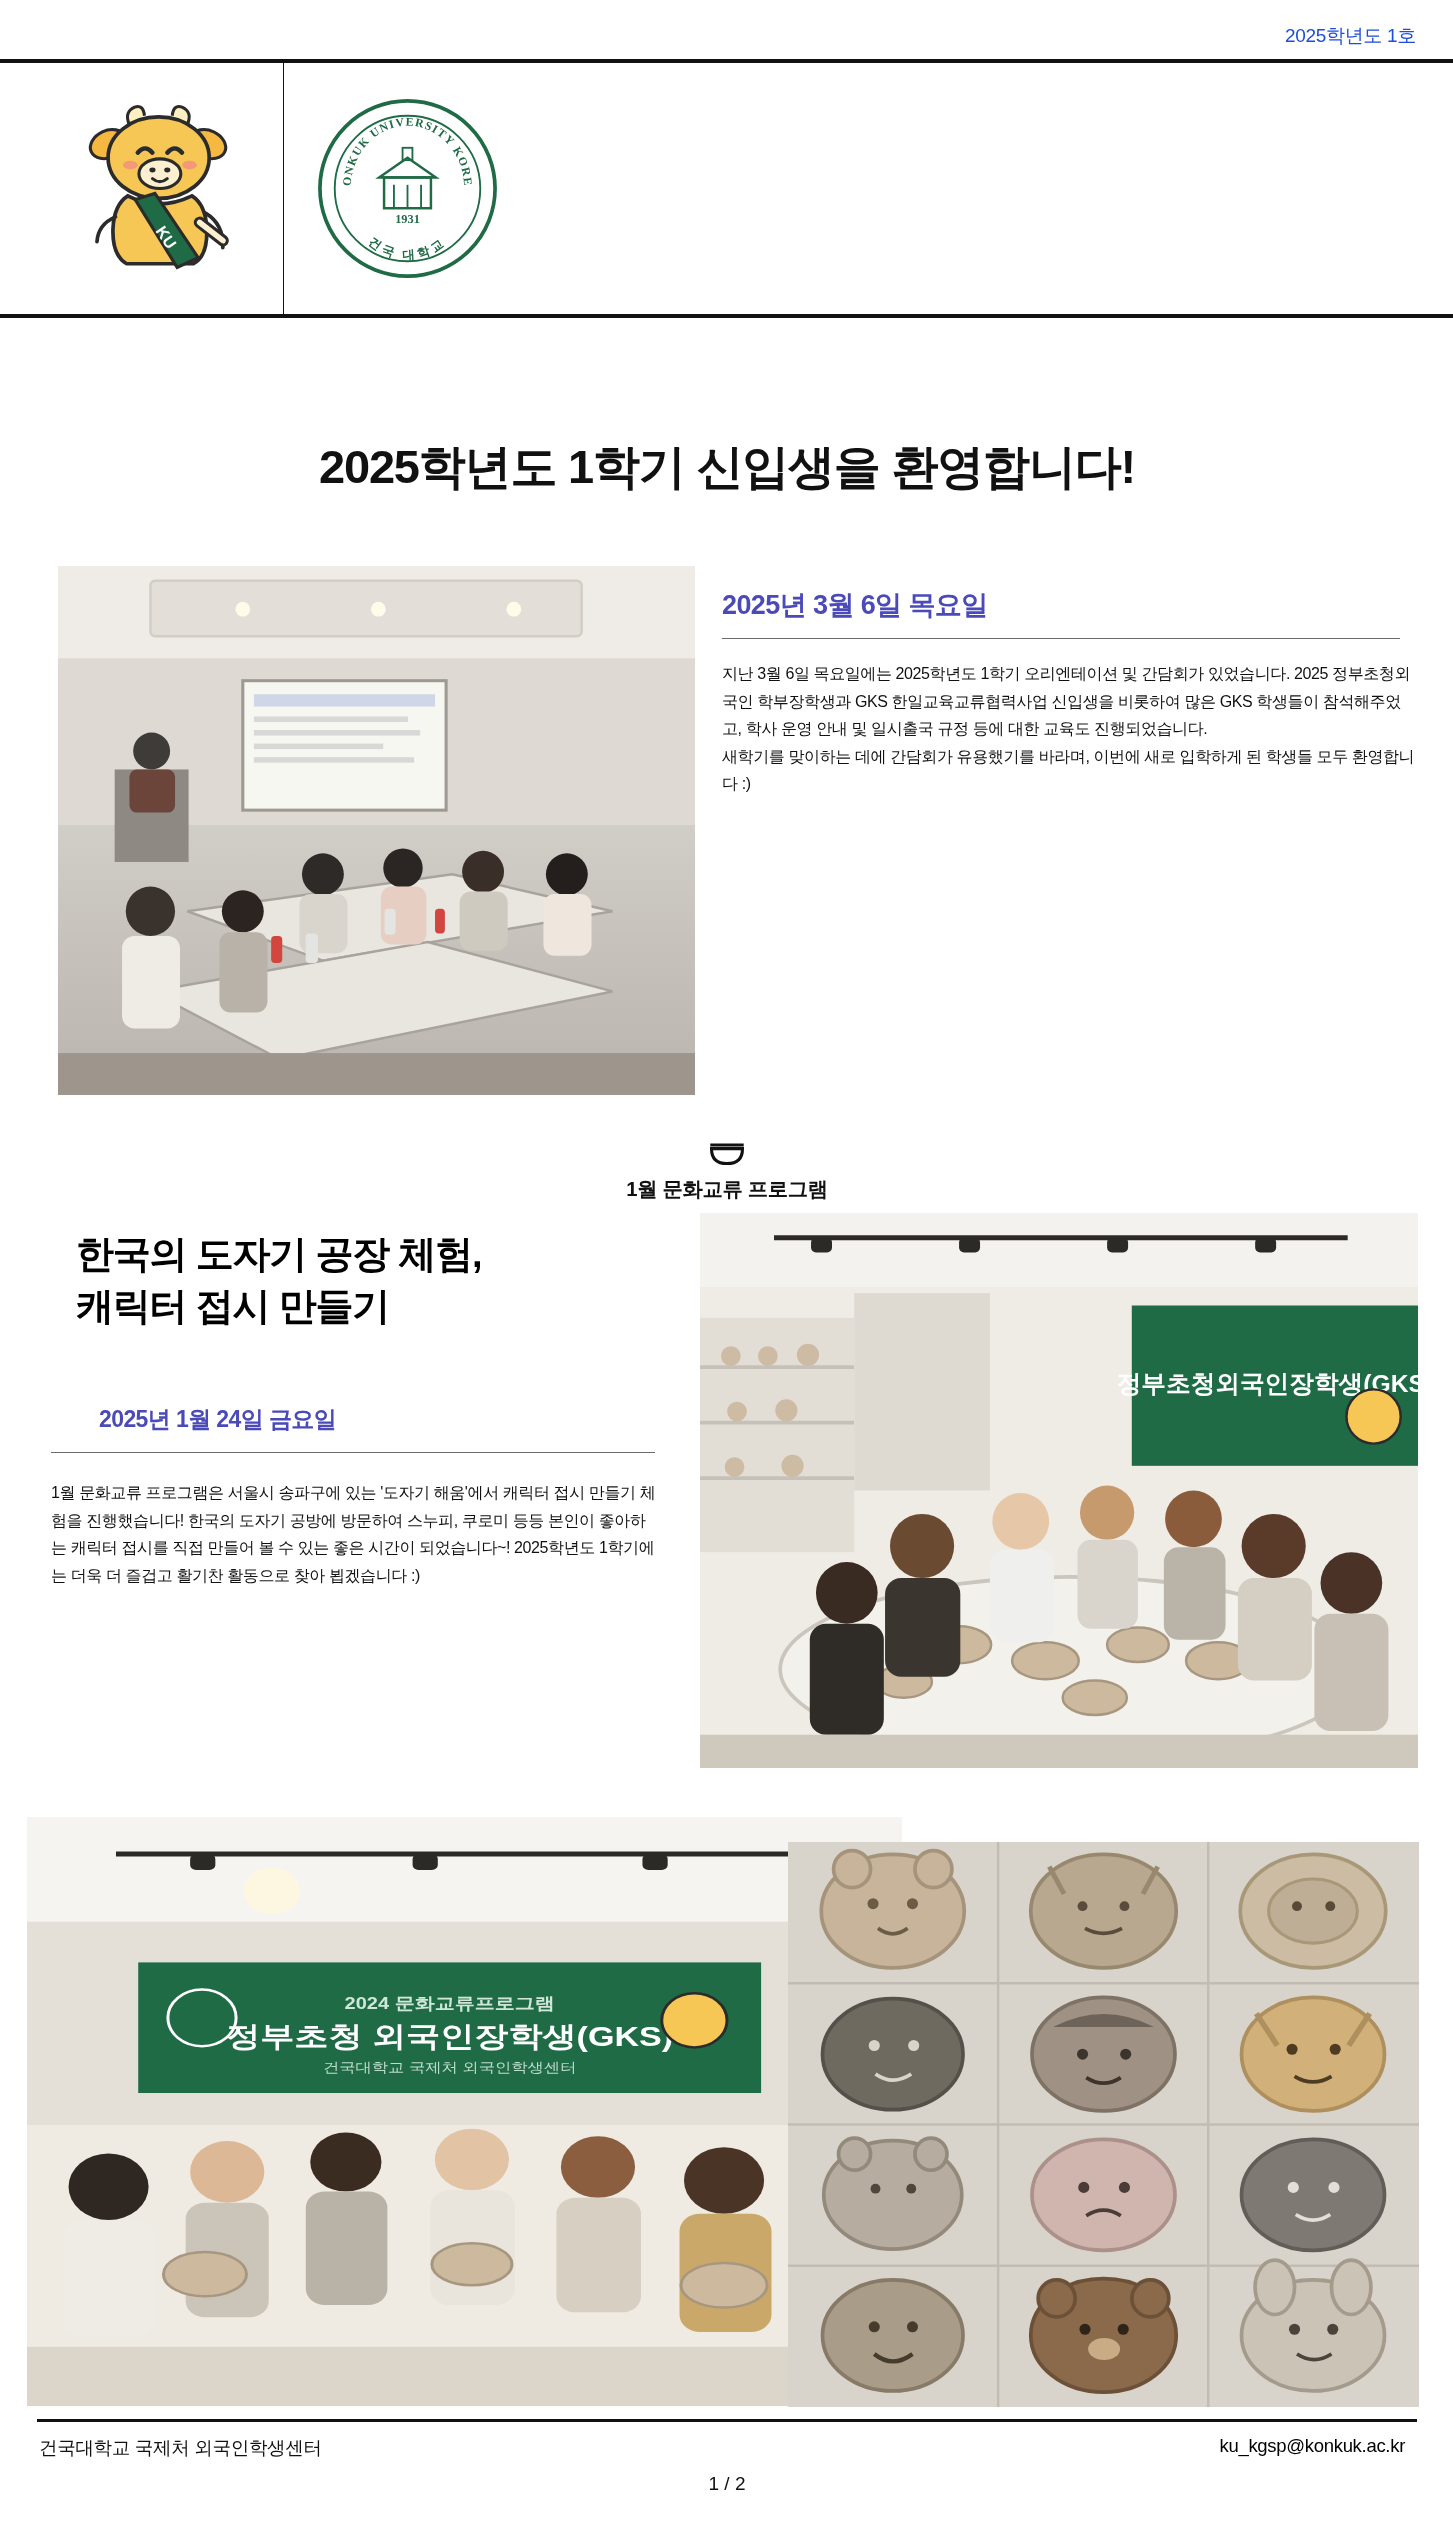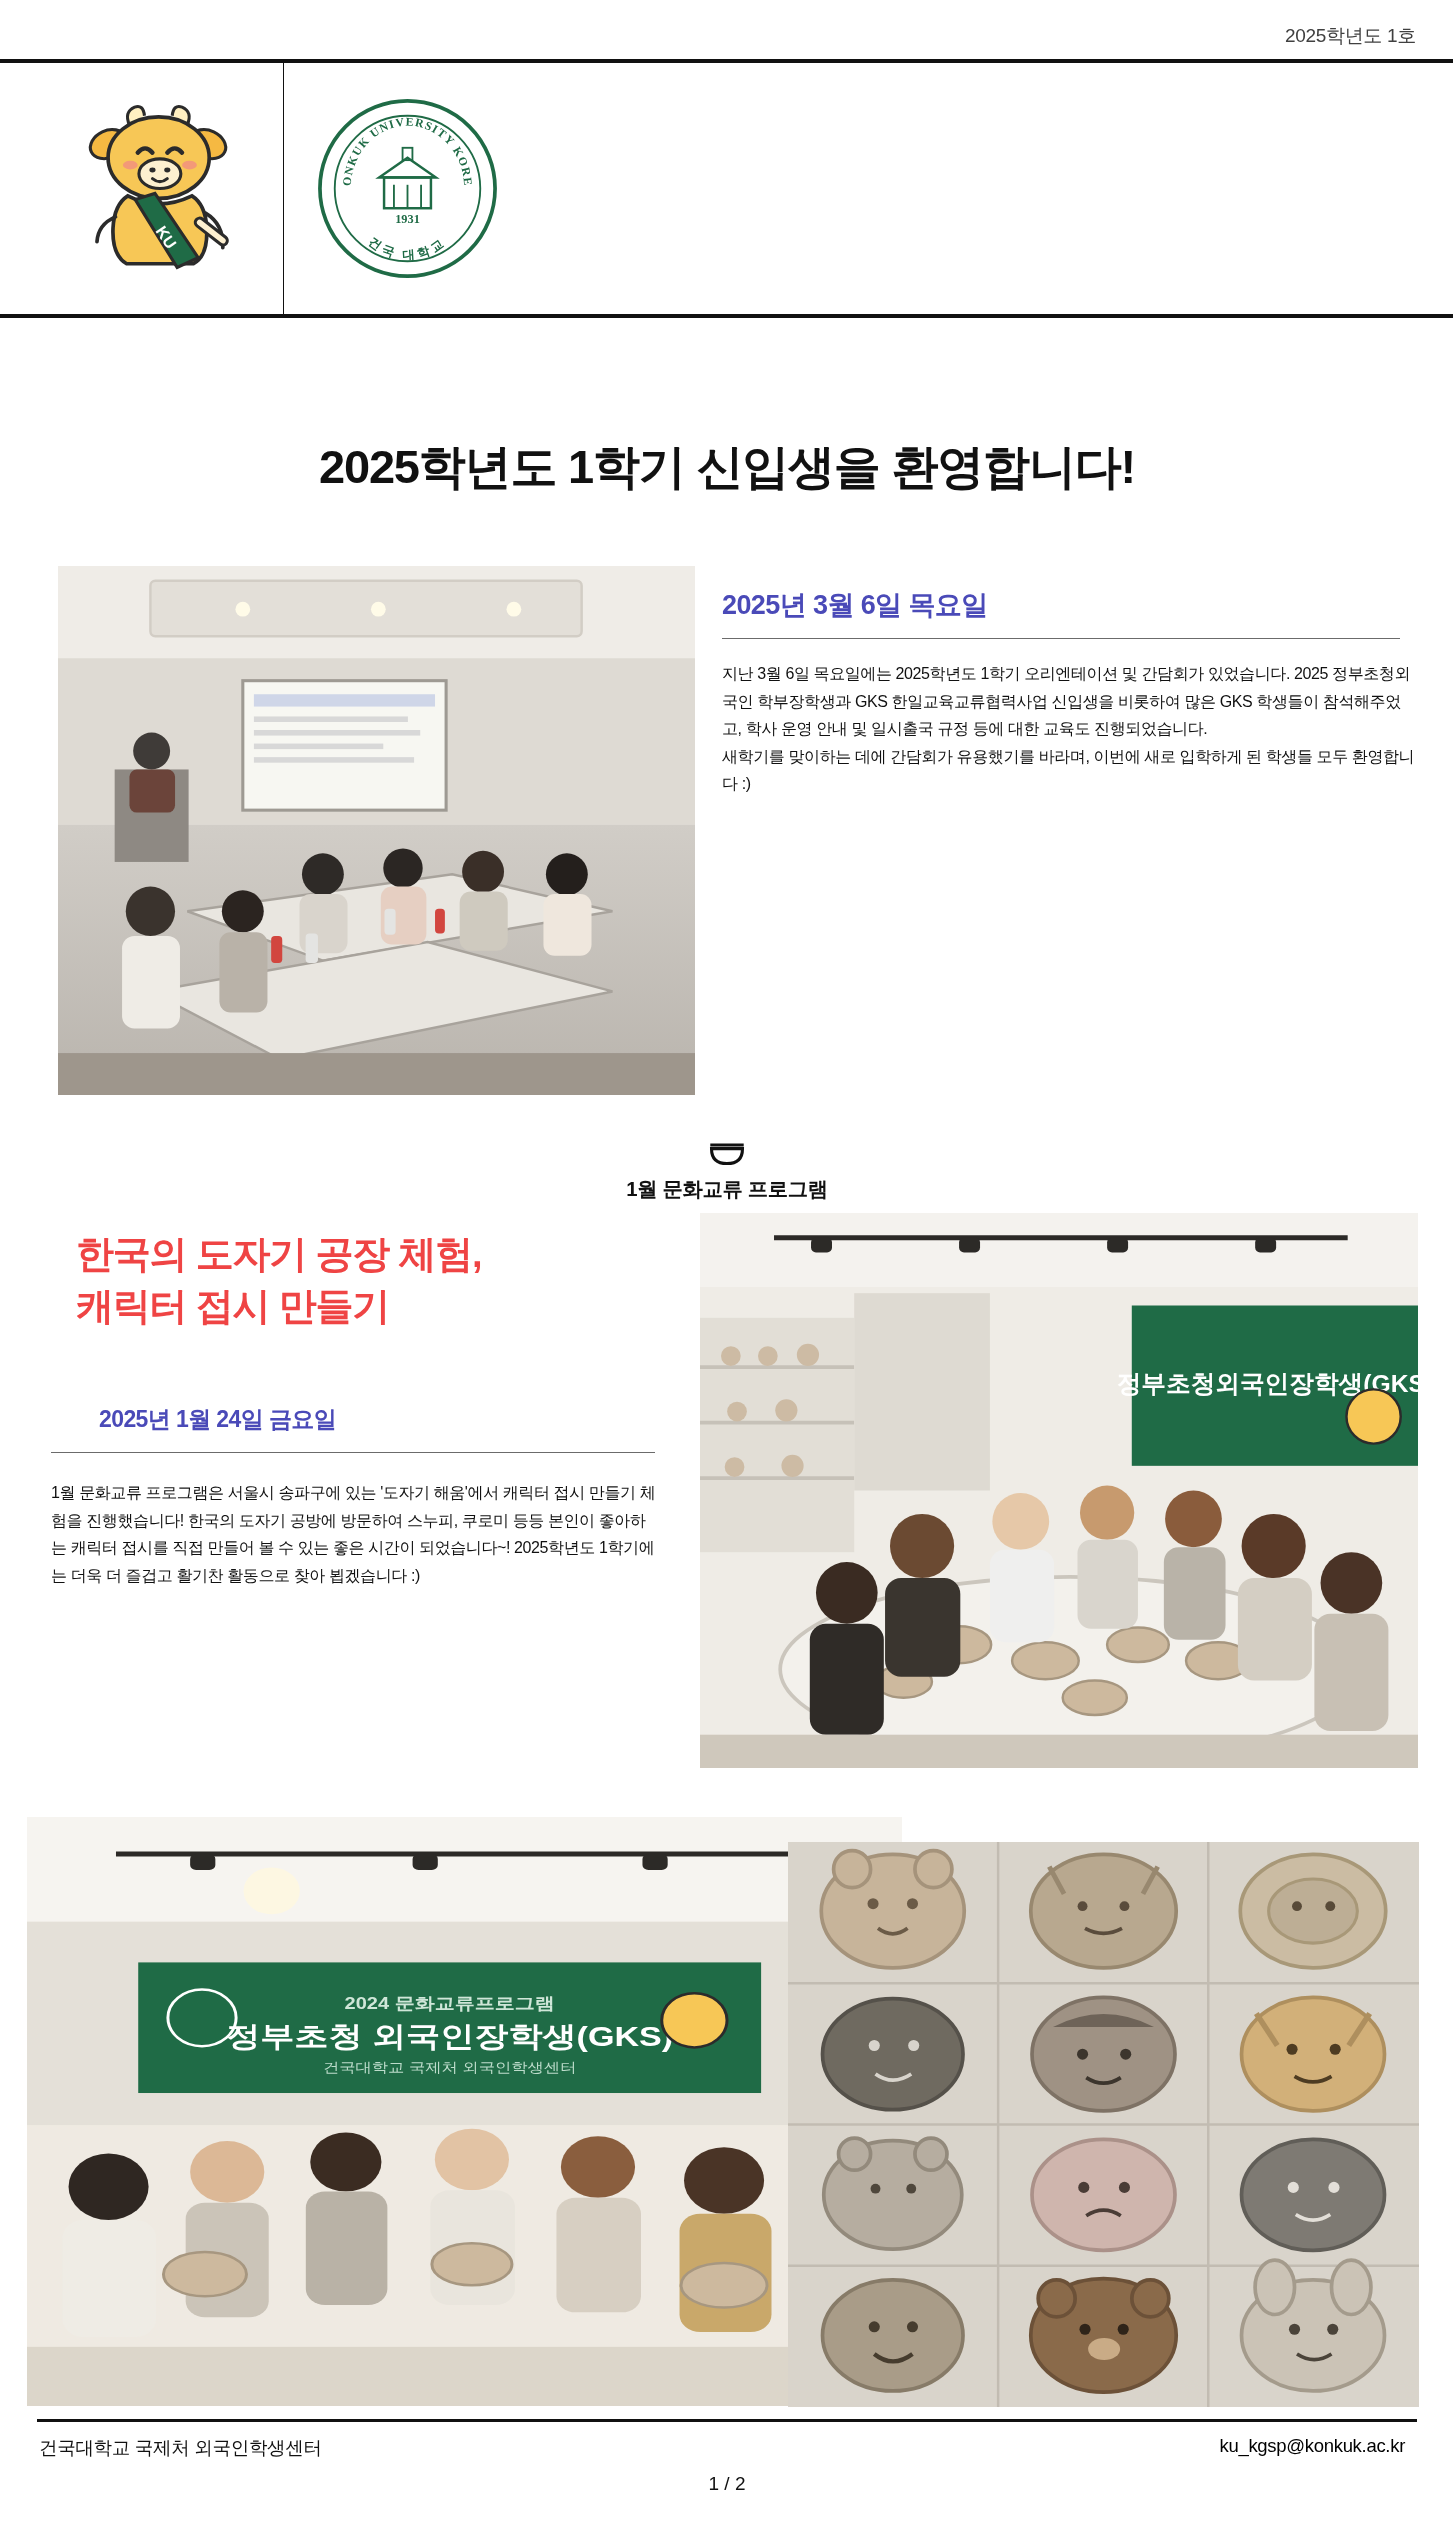--- a/index.html
+++ b/index.html
@@ -15,21 +15,21 @@
     background: #ffffff;
     overflow: hidden;
   }
 
   
   .issue-line {
     position: absolute;
     top: 23.4px;
     right: 38px;
     font-size: 19px;
-    color: #404040;
+    color: #1d4ed8;
     letter-spacing: -0.3px;
   }
 
   
   .masthead {
     position: absolute;
     top: 59px;
     left: 0;
     width: 1454px;
     height: 259px;
@@ -140,21 +140,21 @@
     line-height: 1.72;
     color: #111;
     letter-spacing: -0.4px;
   }
 
   
   .headline2 {
     position: absolute;
     font-size: 38px;
     font-weight: 800;
-    color: #ef4444;
+    color: #000000;
     letter-spacing: -1.2px;
     line-height: 1.38;
   }
 
   
   .footer-rule {
     position: absolute;
     left: 37px;
     width: 1380px;
     height: 2.5px;

